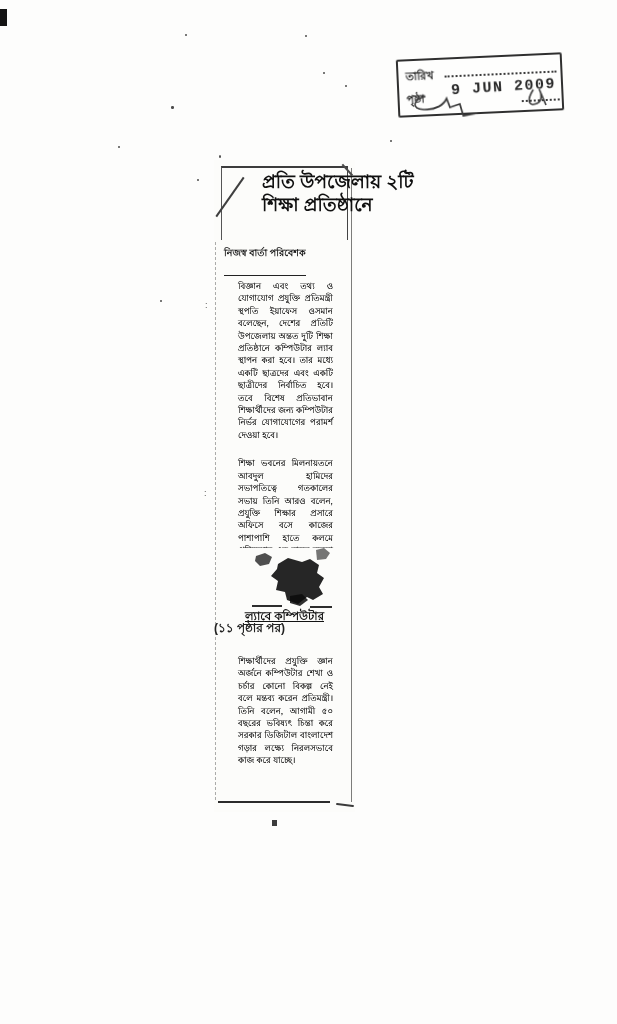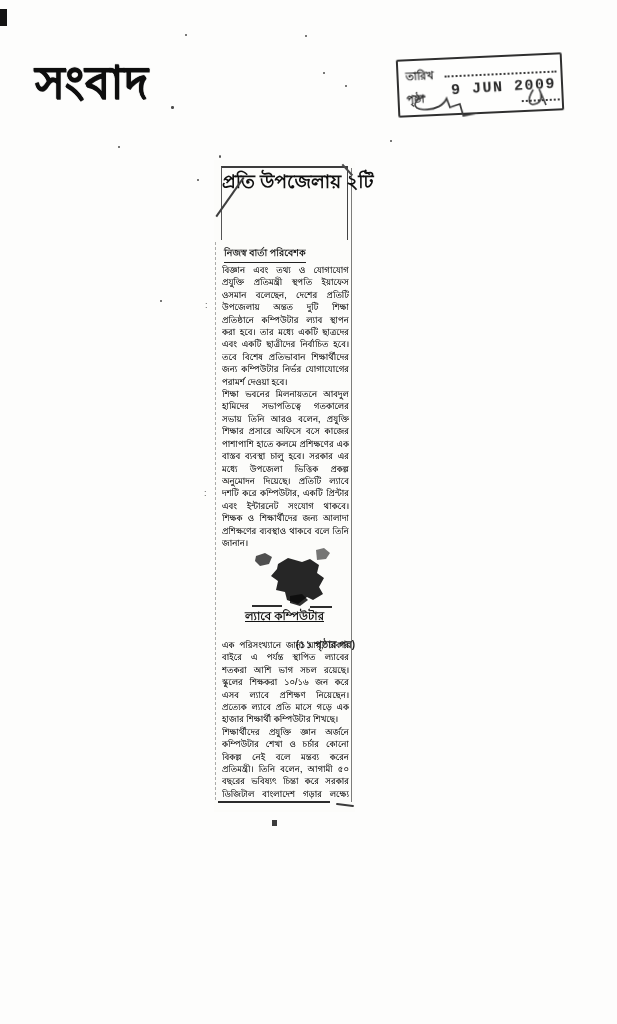--- a/index.html
+++ b/index.html
@@ -53,65 +53,64 @@
   .clip-left-edge { position:absolute; left:1px; top:82px; bottom:12px; border-left:1px dashed rgba(60,60,60,0.42); }
   .clip-bottom-1 { position:absolute; left:4px; top:641px; width:112px; height:2px; background:#2b2b2b; }
   .clip-bottom-2 { position:absolute; left:122px; top:644px; width:18px; height:2px; background:#3a3a3a; transform:rotate(7deg); border-radius:2px; }
 
   .headline-box {
     position:absolute; left:7px; top:6px; width:127px; height:74px;
     border-top:2px solid #3c3c3c; border-left:1px solid #555; border-right:1px solid #444;
     text-align:center; padding-top:2px;
     filter:blur(0.3px);
   }
-  .headline-line { font-size:18.5px; line-height:23px; font-weight:800; color:#101010; white-space:nowrap; }
+  .headline-line { font-size:18.5px; line-height:23px; font-weight:800; color:#101010; white-space:nowrap;margin-left:40px; }
   .diag-tl { position:absolute; left:-8px; top:36px; width:48px; height:2px; background:#3f3f3f; transform:rotate(-55deg); }
   .diag-tr { position:absolute; left:126px; top:9px; width:15px; height:1.6px; background:#4a4a4a; transform:rotate(48deg); }
 
   .byline {
     position:absolute; left:10px; top:86px;
     font-size:9.5px; font-weight:700; color:#1a1a1a;
-    border-bottom:1.4px solid #222; padding-bottom:1px;
+    border-bottom:1.4px solid #222; padding-bottom:14px;
     filter:blur(0.3px); white-space:nowrap;
   }
 
   .bodytext {
     position:absolute; left:8px; width:127px;
     font-size:8.6px; line-height:12.4px; text-align:justify;
     color:#1d1d1d; filter:blur(0.42px);
     text-shadow:0 0 0.5px rgba(10,10,10,0.75);
   }
   .sec1 { top:104px; height:284px; overflow:hidden; }
   .sec2 { top:479px; height:160px; overflow:hidden; }
-  .bodytext p { margin:0; }
+  .bodytext p { margin:16px; }
 
   .ink-blob { position:absolute; left:36px; top:386px; }
   .pre-subhead-dash1 { position:absolute; left:38px; top:445px; width:30px; height:1.6px; background:#2d2d2d; }
   .pre-subhead-dash2 { position:absolute; left:96px; top:446px; width:22px; height:1.6px; background:#2d2d2d; }
 
   .subhead {
     position:absolute; left:0; top:448px; width:141px; text-align:center;
     font-size:11.5px; font-weight:800; color:#131313; filter:blur(0.35px); white-space:nowrap;text-decoration:underline;
   }
   .cont-note {
-    position:absolute; left:0; top:477px; width:141px; text-align:right;
-    font-size:10px; font-weight:600; color:#222; filter:blur(0.35px);
+    position:absolute; left:0; top:459px; width:141px; text-align:left;
+    font-size:12px; font-weight:600; color:#222; filter:blur(0.35px);
   }
 
   .margin-colon { position:absolute; font-size:9px; color:#555; }
   .below-mark { position:absolute; left:272px; top:820px; width:5px; height:6px; background:#3c3c3c; filter:blur(0.4px); }
 </style>
 </head>
 <body>
 
 <div class="page">
 
   <div class="corner-mark"></div>
 
-  <div class="masthead">সংবাদ</div>
 
   <div class="stamp">
     <span class="stamp-row r1">তারিখ</span>
     <span class="stamp-row r2">পৃষ্ঠা</span>
     <div class="stamp-dots1"></div>
     <div class="stamp-dots2"></div>
     <div class="stamp-date">9 JUN 2009</div>
     <svg class="stamp-scribble" width="170" height="50" viewBox="0 0 170 50">
       <path d="M30,8 c-12,2 -16,12 -2,13 c12,1 20,-4 23,-10 l3,9 l10,-3 l3,12 l14,-2" fill="none" stroke="#3a3a3a" stroke-width="1.7"></path>
       <path d="M138,6 c-7,10 -6,17 3,14 c6,-2 5,-10 3,-14 l6,16" fill="none" stroke="#3a3a3a" stroke-width="1.6"></path>
@@ -134,20 +133,21 @@
 
   <div class="clipping">
 
     <div class="clip-left-edge"></div>
     <div class="clip-right-edge"></div>
     <div class="clip-bottom-1"></div>
     <div class="clip-bottom-2"></div>
 
     <div class="headline-box">
       <div class="headline-line">প্রতি উপজেলায় ২টি</div>
+      <div class="headline-line">শিক্ষা প্রতিষ্ঠানে</div>
     </div>
     <div class="diag-tl"></div>
     <div class="diag-tr"></div>
 
     <div class="byline">নিজস্ব বার্তা পরিবেশক</div>
 
     <div class="bodytext sec1">
       <p>বিজ্ঞান এবং তথ্য ও যোগাযোগ প্রযুক্তি প্রতিমন্ত্রী স্থপতি ইয়াফেস ওসমান বলেছেন, দেশের প্রতিটি উপজেলায় অন্তত দুটি শিক্ষা প্রতিষ্ঠানে কম্পিউটার ল্যাব স্থাপন করা হবে। তার মধ্যে একটি ছাত্রদের এবং একটি ছাত্রীদের নির্বাচিত হবে। তবে বিশেষ প্রতিভাবান শিক্ষার্থীদের জন্য কম্পিউটার নির্ভর যোগাযোগের পরামর্শ দেওয়া হবে।</p>
       <p>শিক্ষা ভবনের মিলনায়তনে আবদুল হামিদের সভাপতিত্বে গতকালের সভায় তিনি আরও বলেন, প্রযুক্তি শিক্ষার প্রসারে অফিসে বসে কাজের পাশাপাশি হাতে কলমে প্রশিক্ষণের এক বাস্তব ব্যবস্থা চালু হবে। সরকার এর মধ্যে উপজেলা ভিত্তিক প্রকল্প অনুমোদন দিয়েছে। প্রতিটি ল্যাবে দশটি করে কম্পিউটার, একটি প্রিন্টার এবং ইন্টারনেট সংযোগ থাকবে। শিক্ষক ও শিক্ষার্থীদের জন্য আলাদা প্রশিক্ষণের ব্যবস্থাও থাকবে বলে তিনি জানান।</p>
 
@@ -160,18 +160,17 @@
       <path d="M40,50 l12,-2 l6,6 l-8,6 l-10,-3 z" fill="#0c0c0c" opacity="0.85"></path>
     </svg>
 
     <div class="pre-subhead-dash1"></div>
     <div class="pre-subhead-dash2"></div>
 
     <div class="subhead">ল্যাবে কম্পিউটার</div>
     <div class="cont-note">(১১ পৃষ্ঠার পর)</div>
 
     <div class="bodytext sec2">
-      <p>এক পরিসংখ্যানে জানা যায়, ঢাকার বাইরে এ পর্যন্ত স্থাপিত ল্যাবের শতকরা আশি ভাগ সচল রয়েছে। স্কুলের শিক্ষকরা ১০/১৬ জন করে এসব ল্যাবে প্রশিক্ষণ নিয়েছেন। প্রত্যেক ল্যাবে প্রতি মাসে গড়ে এক হাজার শিক্ষার্থী কম্পিউটার শিখছে।</p>
       <p>শিক্ষার্থীদের প্রযুক্তি জ্ঞান অর্জনে কম্পিউটার শেখা ও চর্চার কোনো বিকল্প নেই বলে মন্তব্য করেন প্রতিমন্ত্রী। তিনি বলেন, আগামী ৫০ বছরের ভবিষ্যৎ চিন্তা করে সরকার ডিজিটাল বাংলাদেশ গড়ার লক্ষ্যে নিরলসভাবে কাজ করে যাচ্ছে।</p>
     </div>
 
   </div>
 </div>
 
 </body></html>

